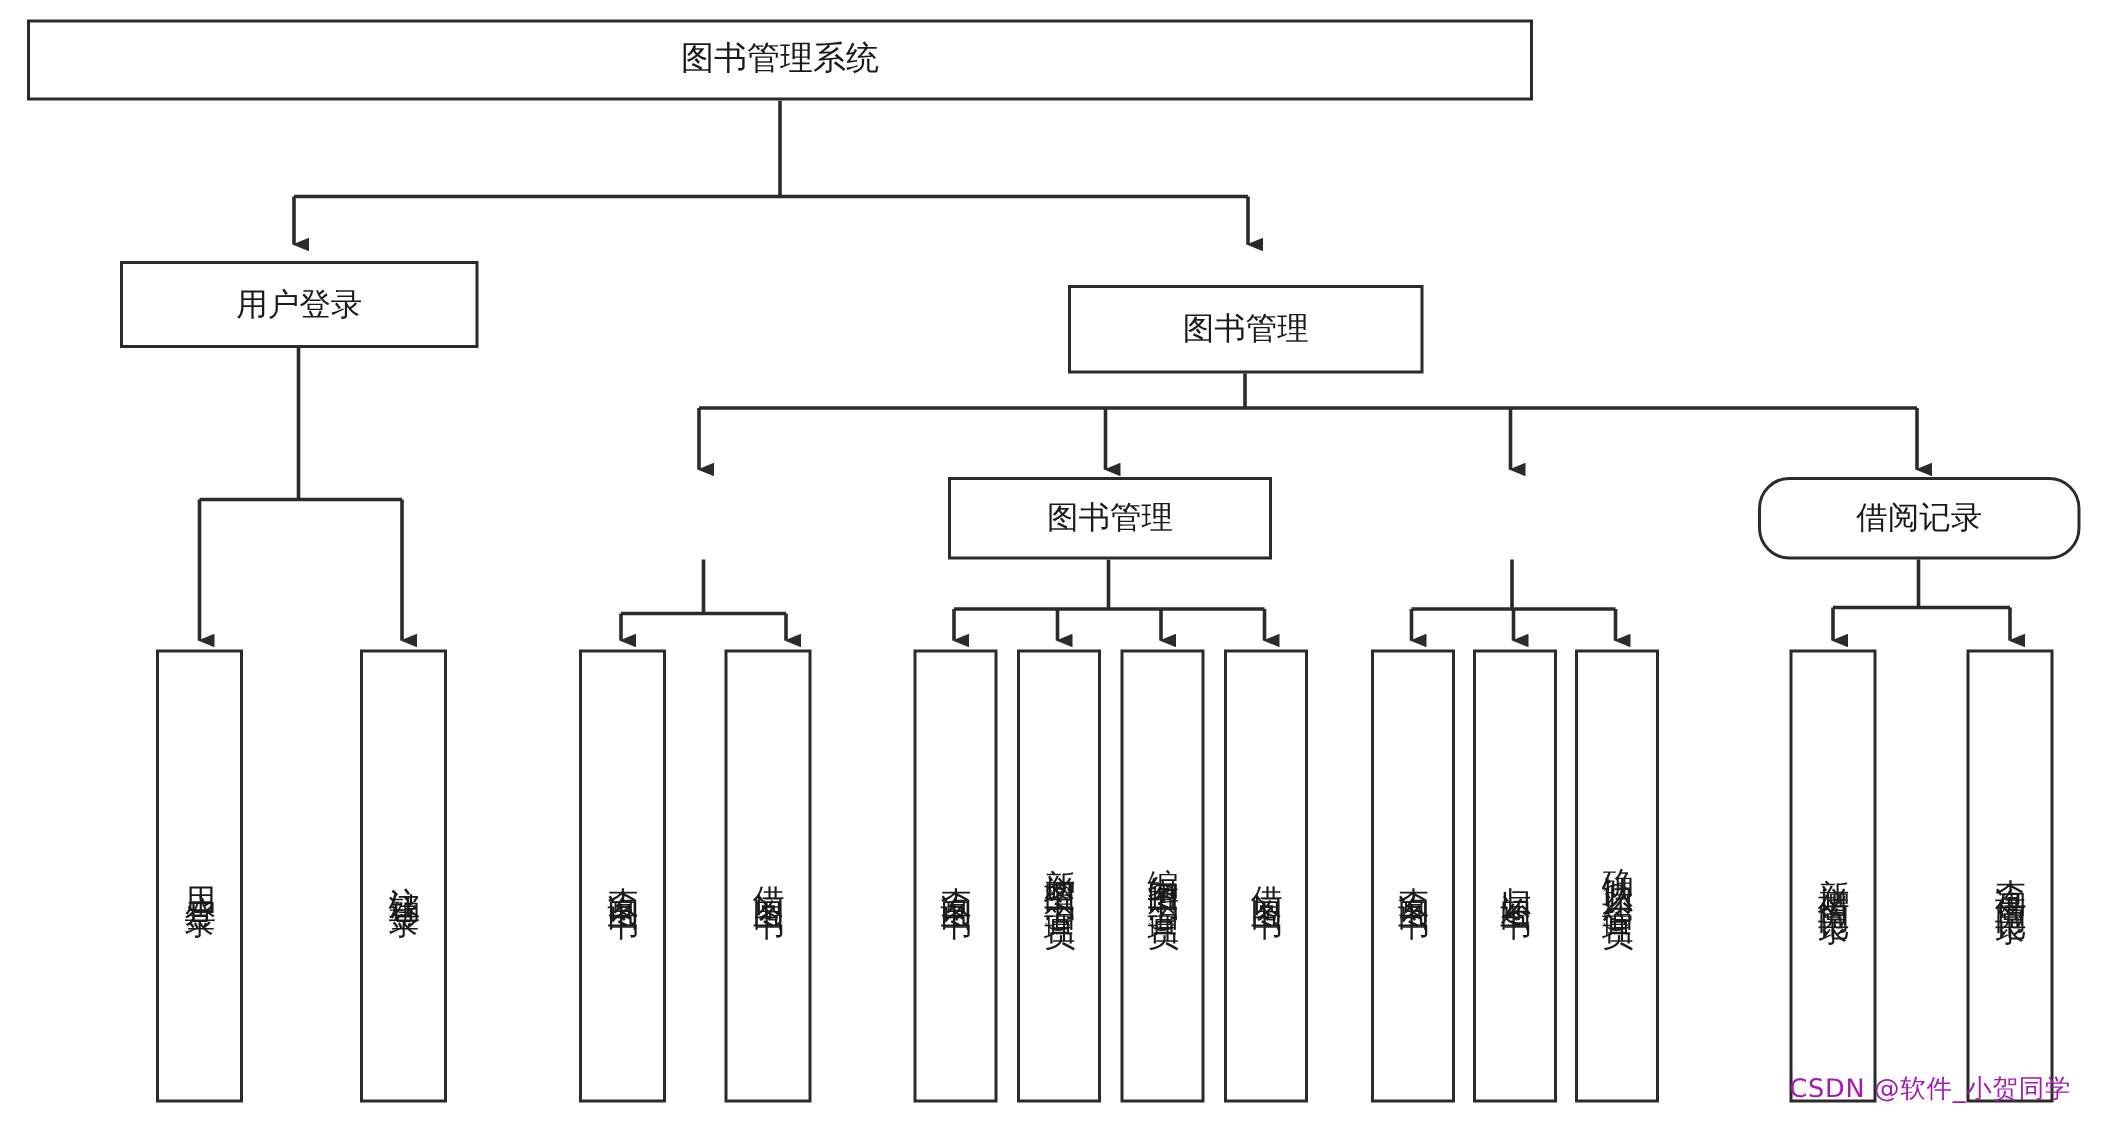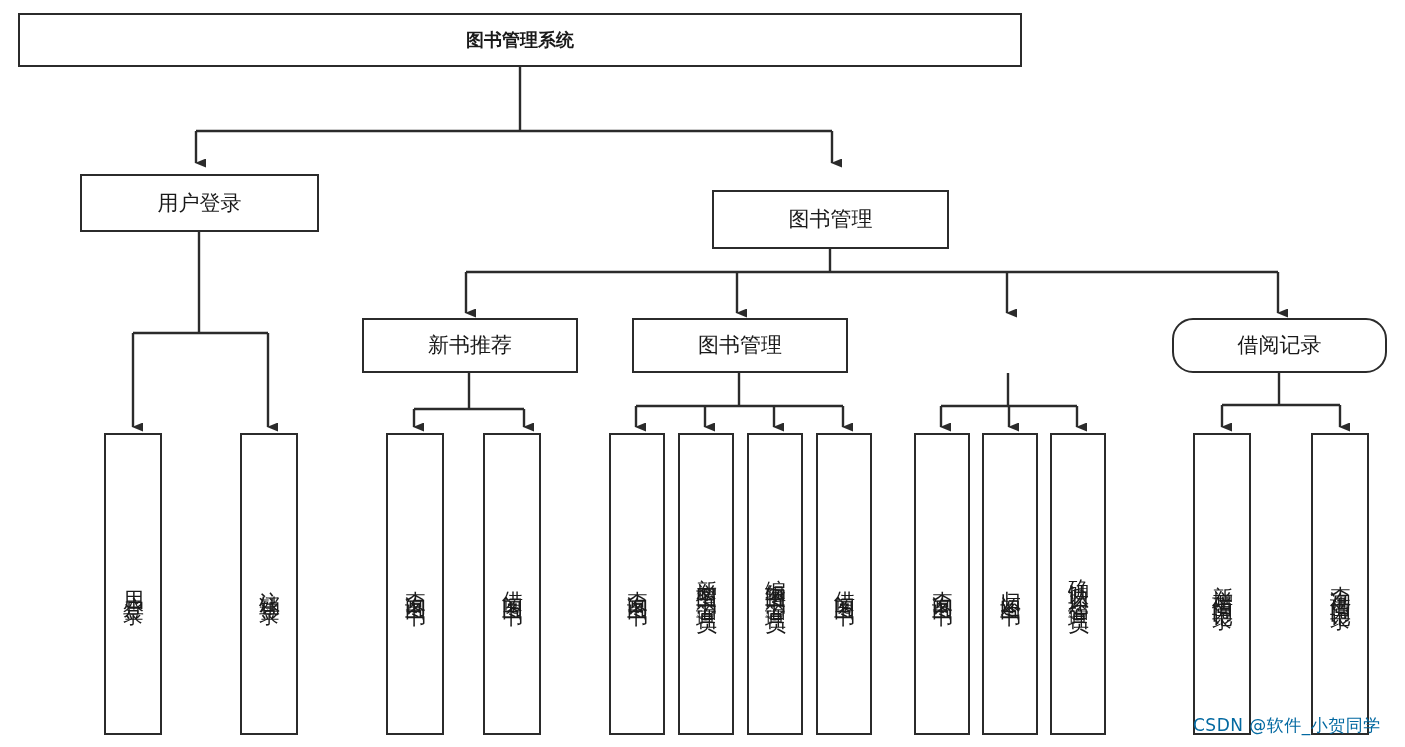--- a/index.html
+++ b/index.html
@@ -39,37 +39,36 @@
   .node .label {
     display: block;
     text-align: center;
     line-height: 1.25;
     white-space: nowrap;
   }
   .node.horiz .label {
     font-size: 21px;
   }
   .node.root .label {
-    font-size: 18px;
-    font-weight: bold;
+    font-size: 22px;
   }
   .node.vert {
     align-items: center;
     justify-content: center;
   }
   .node.vert .label {
     writing-mode: vertical-rl;
     text-orientation: upright;
     font-size: 21px;
     letter-spacing: 5px;
     line-height: 1;
   }
   .watermark {
     position: absolute;
-    color: #0369a1;
+    color: #a21caf;
     font-size: 17px;
     white-space: nowrap;
     letter-spacing: 0.5px;
   }
 </style>
 </head>
 <body>
 
 <div id="canvas">
 
@@ -129,23 +128,20 @@
   </div>
 
   <div class="node horiz" style="left:80px; top:174px; width:239px; height:58px;">
     <span class="label">用户登录</span>
   </div>
 
   <div class="node horiz" style="left:712px; top:174px; width:237px; height:59px;margin-top:16px;">
     <span class="label">图书管理</span>
   </div>
 
-  <div class="node horiz" style="left:362px; top:318px; width:216px; height:55px;">
-    <span class="label">新书推荐</span>
-  </div>
 
   <div class="node horiz" style="left:632px; top:318px; width:216px; height:55px;">
     <span class="label">图书管理</span>
   </div>
 
 
   <div class="node horiz" style="left:1172px; top:318px; width:215px; height:55px;border-radius:21px;">
     <span class="label">借阅记录</span>
   </div>
 

